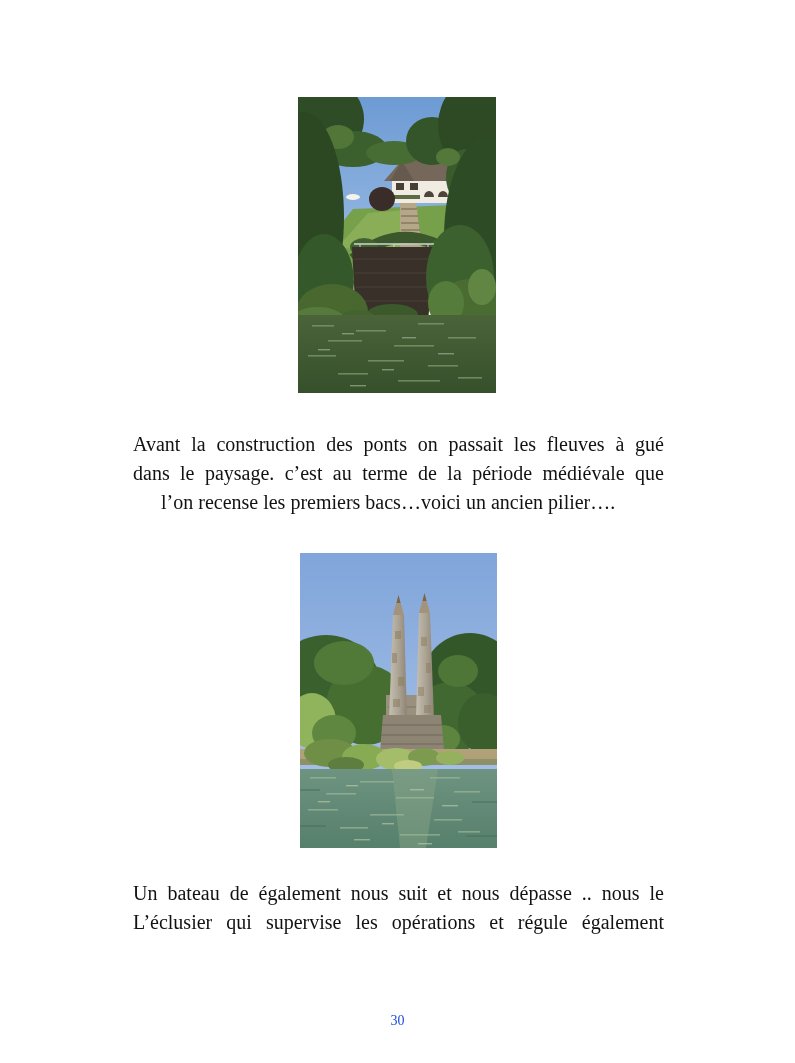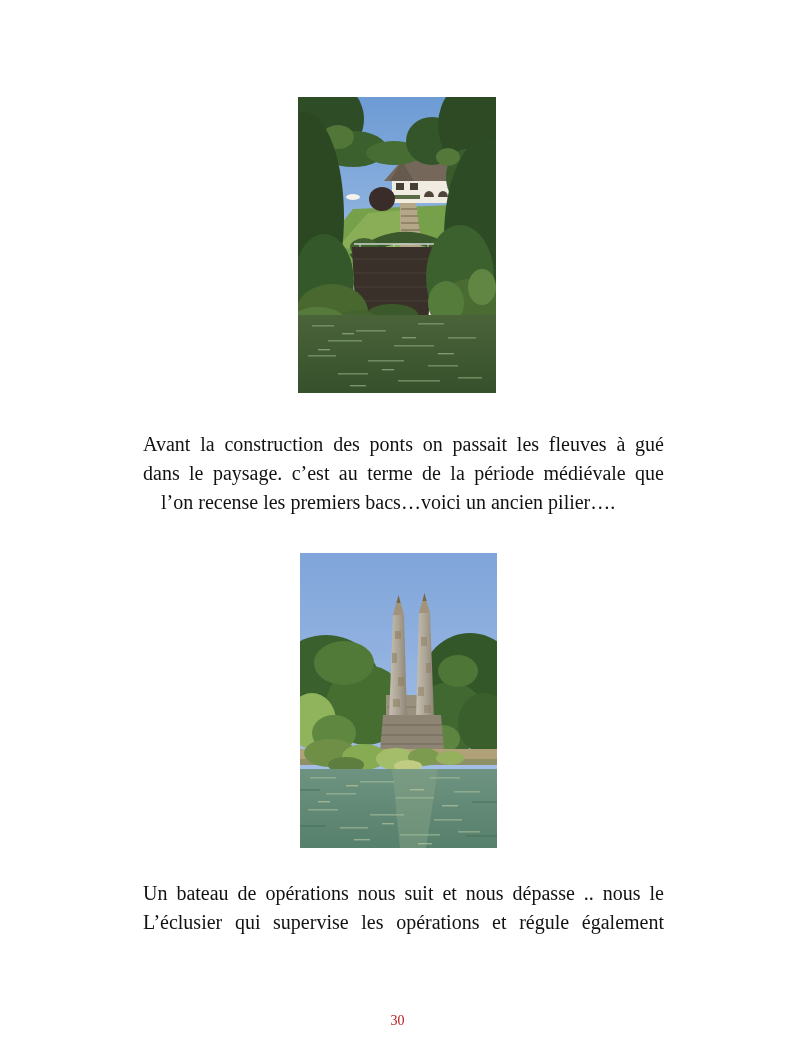--- a/index.html
+++ b/index.html
@@ -34,35 +34,34 @@
     line-height: 29px;
     color: #121212;
   }
   .para-1 { top: 430px; }
   .para-2 { top: 879px; }
 
   .line { text-align: left; }
   .line.just {
     text-align: justify;
     text-align-last: justify;
-    margin-left: 10px;
   }
   .line.plain {
     white-space: pre-wrap;
     margin-left: 28px;
   }
 
   .page-number {
     position: absolute;
     left: 0;
     top: 1013px;
     width: 100%;
     text-align: center;
     font-size: 14px;
-    color: #b91c1c;
+    color: #1d4ed8;
   }
 </style>
 </head>
 <body>
 
 <div class="page">
 
   <figure class="photo photo-1">
     <svg viewBox="0 0 198 296" width="198" height="296" preserveAspectRatio="none" role="img">
       <defs>
@@ -289,19 +288,19 @@
       <g fill="#47705c" opacity="0.5">
         <rect x="0" y="236" width="20" height="2"></rect>
         <rect x="172" y="248" width="25" height="2"></rect>
         <rect x="0" y="272" width="26" height="2"></rect>
         <rect x="166" y="282" width="31" height="2"></rect>
       </g>
     </svg>
   </figure>
 
   <div class="para para-2">
-    <div class="line just">Un bateau de opérations nous suit et nous dépasse .. nous le</div>
+    <div class="line just">Un bateau de également nous suit et nous dépasse .. nous le</div>
     <div class="line just">L’éclusier qui supervise les opérations et régule également</div>
   </div>
 
   <div class="page-number">30</div>
 
 </div>
 
 </body></html>

